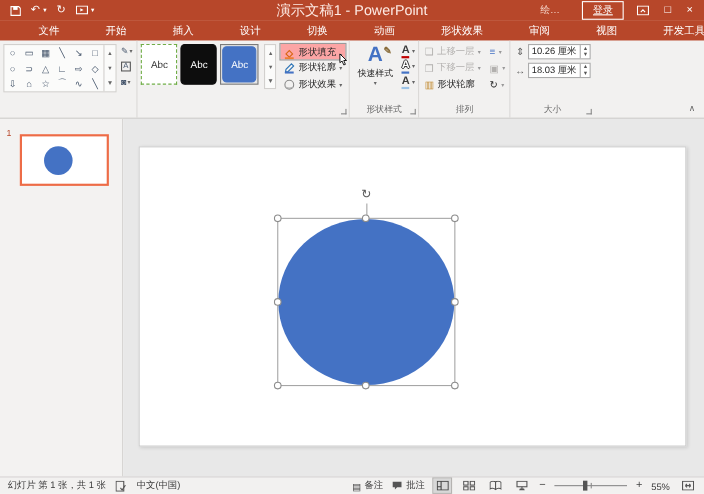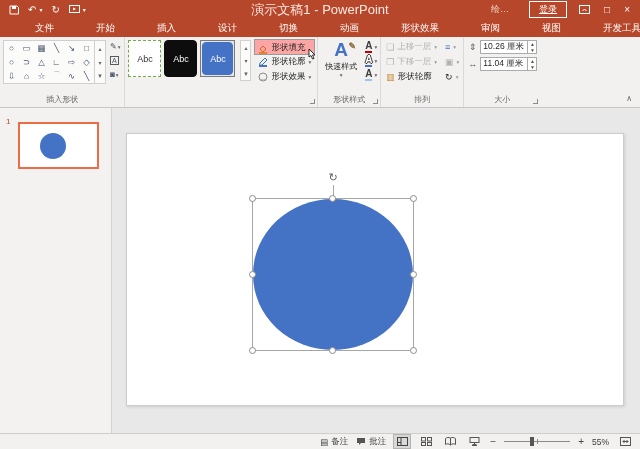--- a/index.html
+++ b/index.html
@@ -250,21 +250,20 @@
             </div>
           <div class="mini-btn">
               <span style="border:1px solid #5a5a5a;padding:0 1px;font-size:7px;">A</span>
             </div>
           <div class="mini-btn">
               <span>◙</span>
               <span class="dd">▾</span>
             </div>
         </div>
       </div>
-      <div class="group-label">插入形状</div>
     </div>
 
     <div class="group">
       <div class="group-body">
         <div class="thumb-row">
           <div class="abc-thumb" style="border:1px dashed #70ad47;">
               <span>Abc</span>
             </div>
           <div class="abc-thumb abc-black">
               <span>Abc</span>
@@ -383,21 +382,21 @@
             <span class="val">10.26 厘米</span>
             <div class="spin">
                 <span>▲</span>
                 <span>▼</span>
               </div>
           </div>
         </div>
         <div class="size-row">
           <span class="ic">↔</span>
           <div class="size-field">
-            <span class="val">11.04 厘米</span>
+            <span class="val">18.03 厘米</span>
             <div class="spin">
                 <span>▲</span>
                 <span>▼</span>
               </div>
           </div>
         </div>
       </div>
       <div class="group-label">大小</div>
       <div class="launcher"></div>
     </div>
@@ -425,20 +424,30 @@
           <span class="h" style="right:-4px;top:50%;margin-top:-4px;"></span>
           <span class="h" style="left:-4px;bottom:-4px;"></span>
           <span class="h" style="left:50%;margin-left:-4px;bottom:-4px;"></span>
           <span class="h" style="right:-4px;bottom:-4px;"></span>
         </div>
       </div>
     </div>
   </div>
 
   <div class="statusbar">
+    <div class="sb-left">
+      <span class="sb-item">幻灯片 第 1 张，共 1 张</span>
+      <span class="sb-item">
+        <svg class="ico-svg" width="10" height="10" viewBox="0 0 10 10">
+            <rect x="0.5" y="0.5" width="7" height="9" fill="none" stroke="#555"></rect>
+            <path d="M4.5 6.5l1.5 2L9 4" fill="none" stroke="#555"></path>
+          </svg>
+      </span>
+      <span class="sb-item">中文(中国)</span>
+    </div>
     <div class="sb-right">
       <span class="sb-item">
           <span>▤</span>
           <span>备注</span>
         </span>
       <span class="sb-item">
         <svg class="ico-svg" width="10" height="9" viewBox="0 0 10 9">
             <path d="M1 1h8v5H5L3 8V6H1z" fill="#555"></path>
           </svg>
         <span>批注</span>

